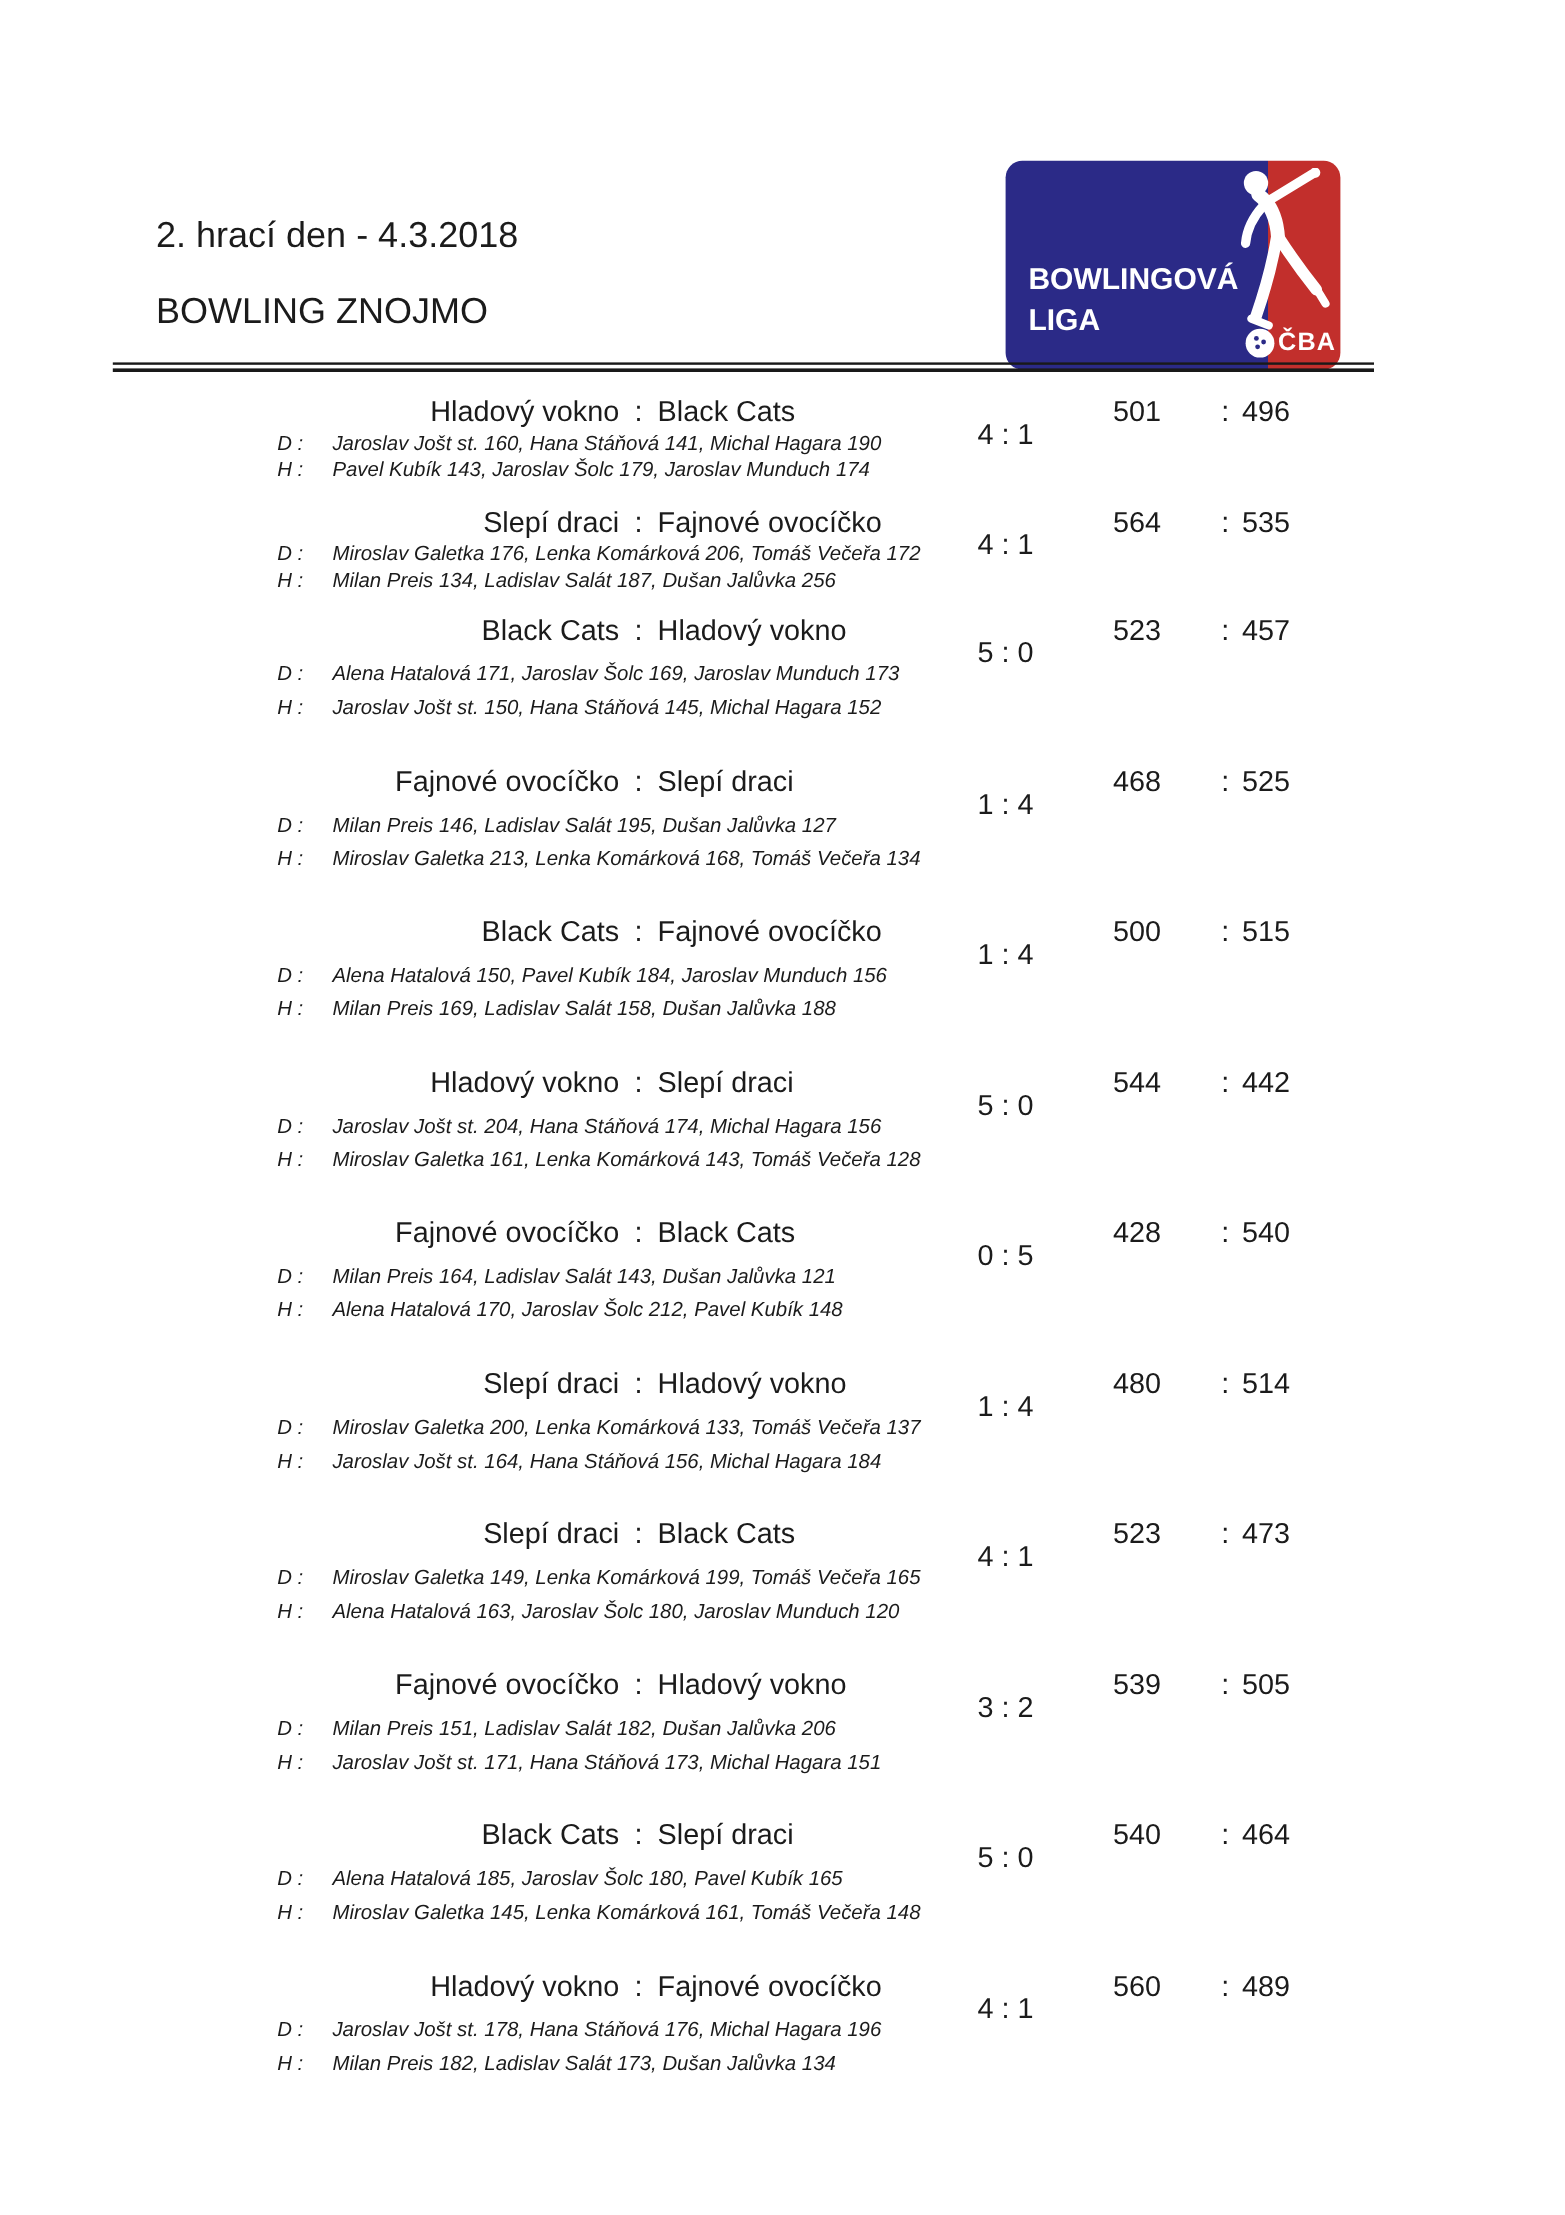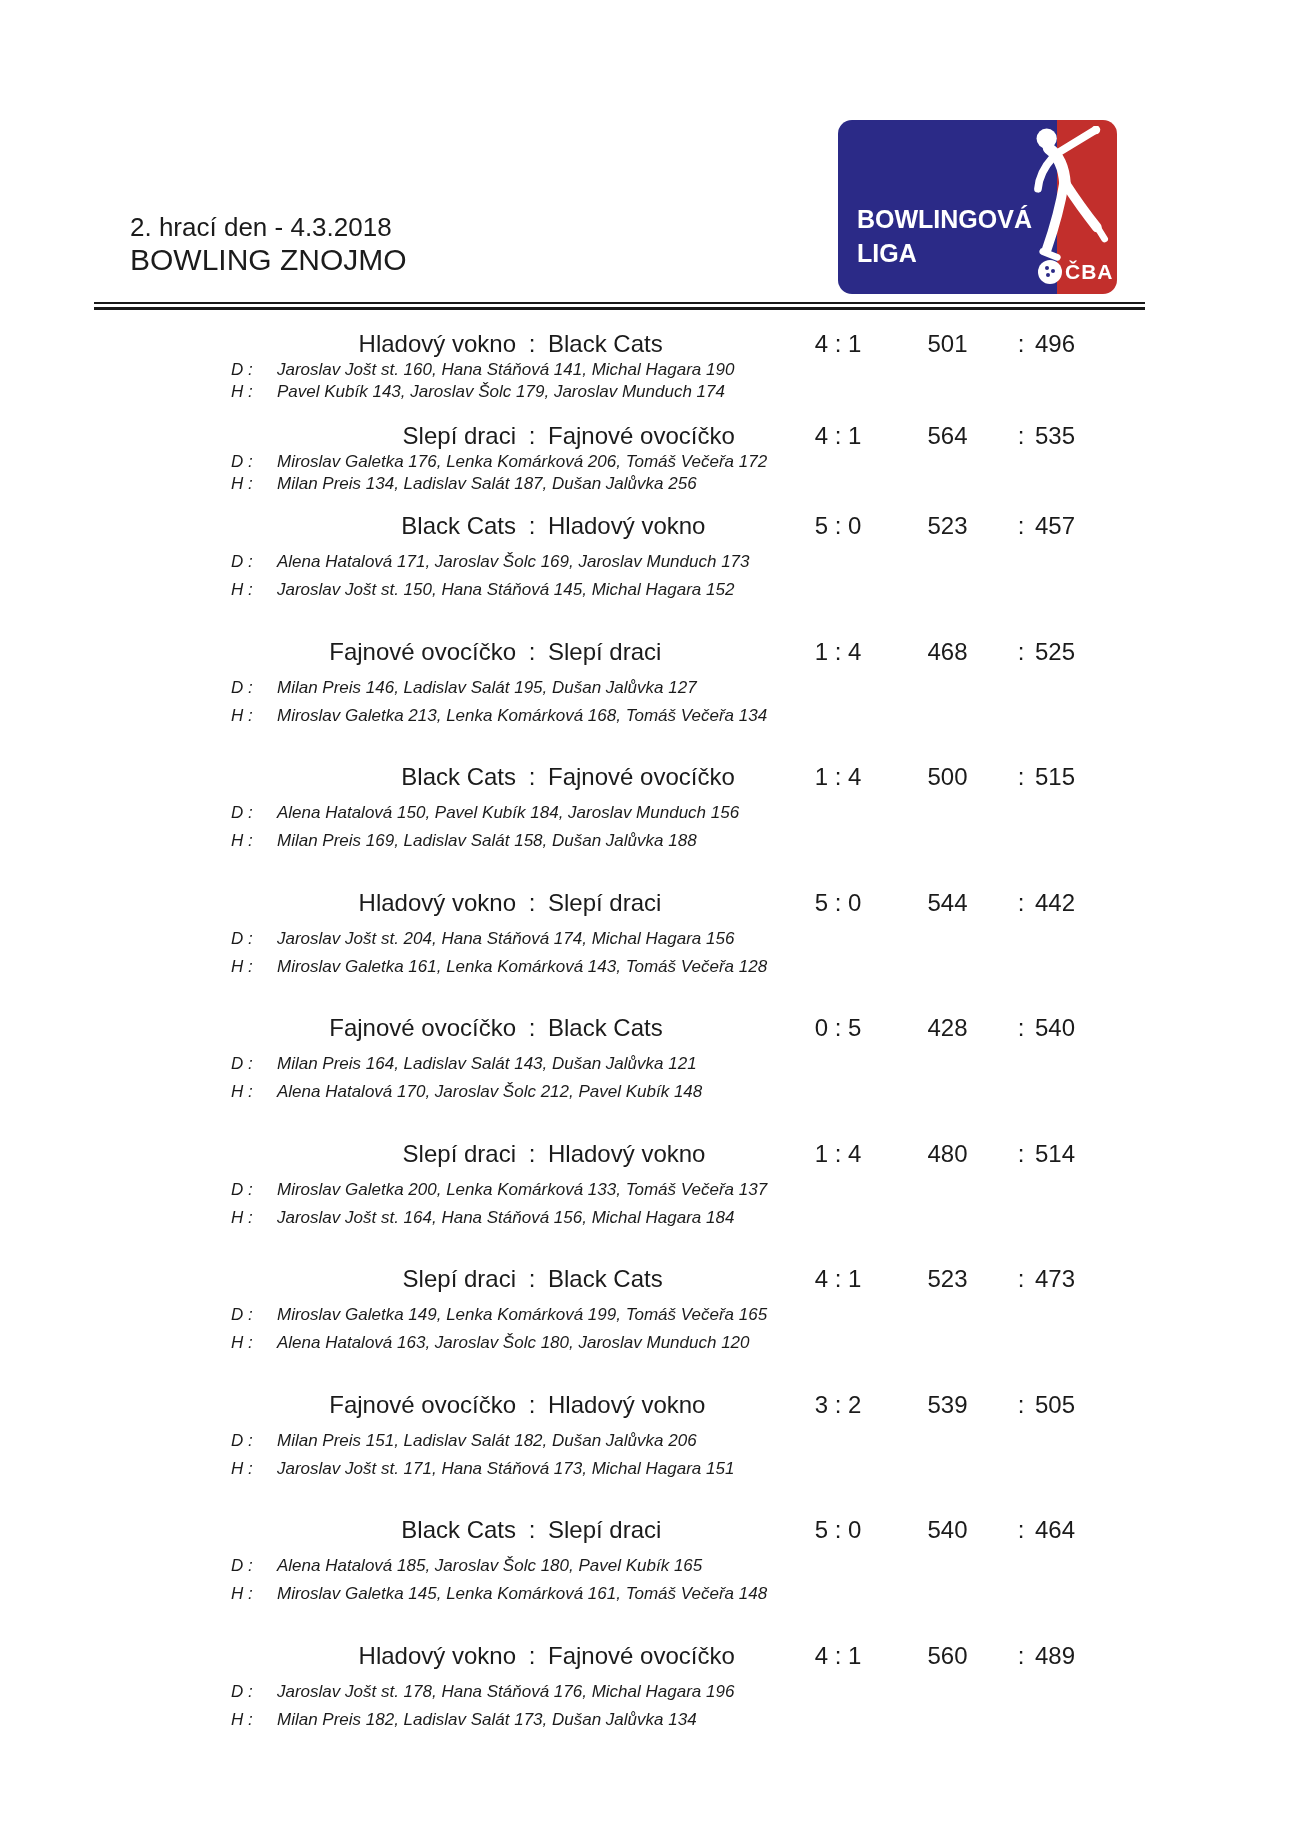--- a/index.html
+++ b/index.html
@@ -2,45 +2,45 @@
 <html style="--logo-blue: #2b2a87; --logo-red: #c22f2c;"><head>
 <meta charset="utf-8">
 <style>
   html,body{margin:0;padding:0;background:#ffffff;}
   .page{position:relative;width:1304px;height:1846px;background:#fff;
         font-family:"Liberation Sans", sans-serif;color:#1b1b1b;overflow:hidden;}
 
   
   .doc-title{position:absolute;top:38px;left:0;width:1230px;text-align:center;
              font-size:48px;font-weight:bold;letter-spacing:-1px;white-space:nowrap;}
-  .sub-date{position:absolute;top:180px;left:130px;font-size:26px;white-space:nowrap;margin-top:32px;}
+  .sub-date{position:absolute;top:180px;left:130px;font-size:30px;white-space:nowrap;}
   .sub-venue{position:absolute;top:243px;left:130px;font-size:30px;white-space:nowrap;}
 
   
-  .logo{position:absolute;left:838px;top:120px;width:279px;height:174px;
+  .logo{position:absolute;left:838px;top:134px;width:279px;height:174px;
         border-radius:14px;overflow:hidden;
         background:linear-gradient(to right, var(--logo-blue,#2b2a87) 0 219px, var(--logo-red,#c22f2c) 219px 100%);text-decoration:underline;}
   .logo-line1{position:absolute;left:19px;top:85px;font-size:25px;font-weight:bold;color:#fff;white-space:nowrap;}
   .logo-line2{position:absolute;left:19px;top:119px;font-size:25px;font-weight:bold;color:#fff;}
   .logo-bowler{position:absolute;left:180px;top:6px;width:95px;height:140px;}
   .logo-ball{position:absolute;left:199px;top:139px;width:26px;height:26px;}
   .logo-cba{position:absolute;left:227px;top:140px;font-size:21px;font-weight:bold;color:#fff;letter-spacing:1px;}
 
   
   .double-rule{position:absolute;left:94px;top:302px;width:1051px;height:3px;
                border-top:2px solid #191919;border-bottom:3px solid #191919;}
 
   
   .match{position:absolute;left:0;width:1304px;top:calc(var(--t)*1px);padding-left:16px;}
   .mrow{position:relative;height:26px;}
   .mrow span{position:absolute;top:0;font-size:24px;white-space:nowrap;}
   .home{left:0;width:500px;text-align:right;}
   .tcolon{left:500px;width:32px;text-align:center;}
   .away{left:532px;}
-  .pts{left:780px;width:84px;text-align:center;}
+  .pts{left:780px;width:84px;text-align:center;margin-top:19px;}
   .pinh{left:880px;width:103px;text-align:center;}
   .pinc{left:990px;width:30px;text-align:center;}
   .pina{left:1019px;}
   .prow{position:absolute;left:0;width:1304px;height:22px;
         font-style:italic;font-size:17px;}
   .prow .lbl{position:absolute;left:231px;white-space:nowrap;}
   .prow .pl{position:absolute;left:277px;white-space:nowrap;}
   .match.compact .drow{top:30px;}
   .match.compact .hrow{top:52px;}
   .match.wide .drow{top:40px;}

